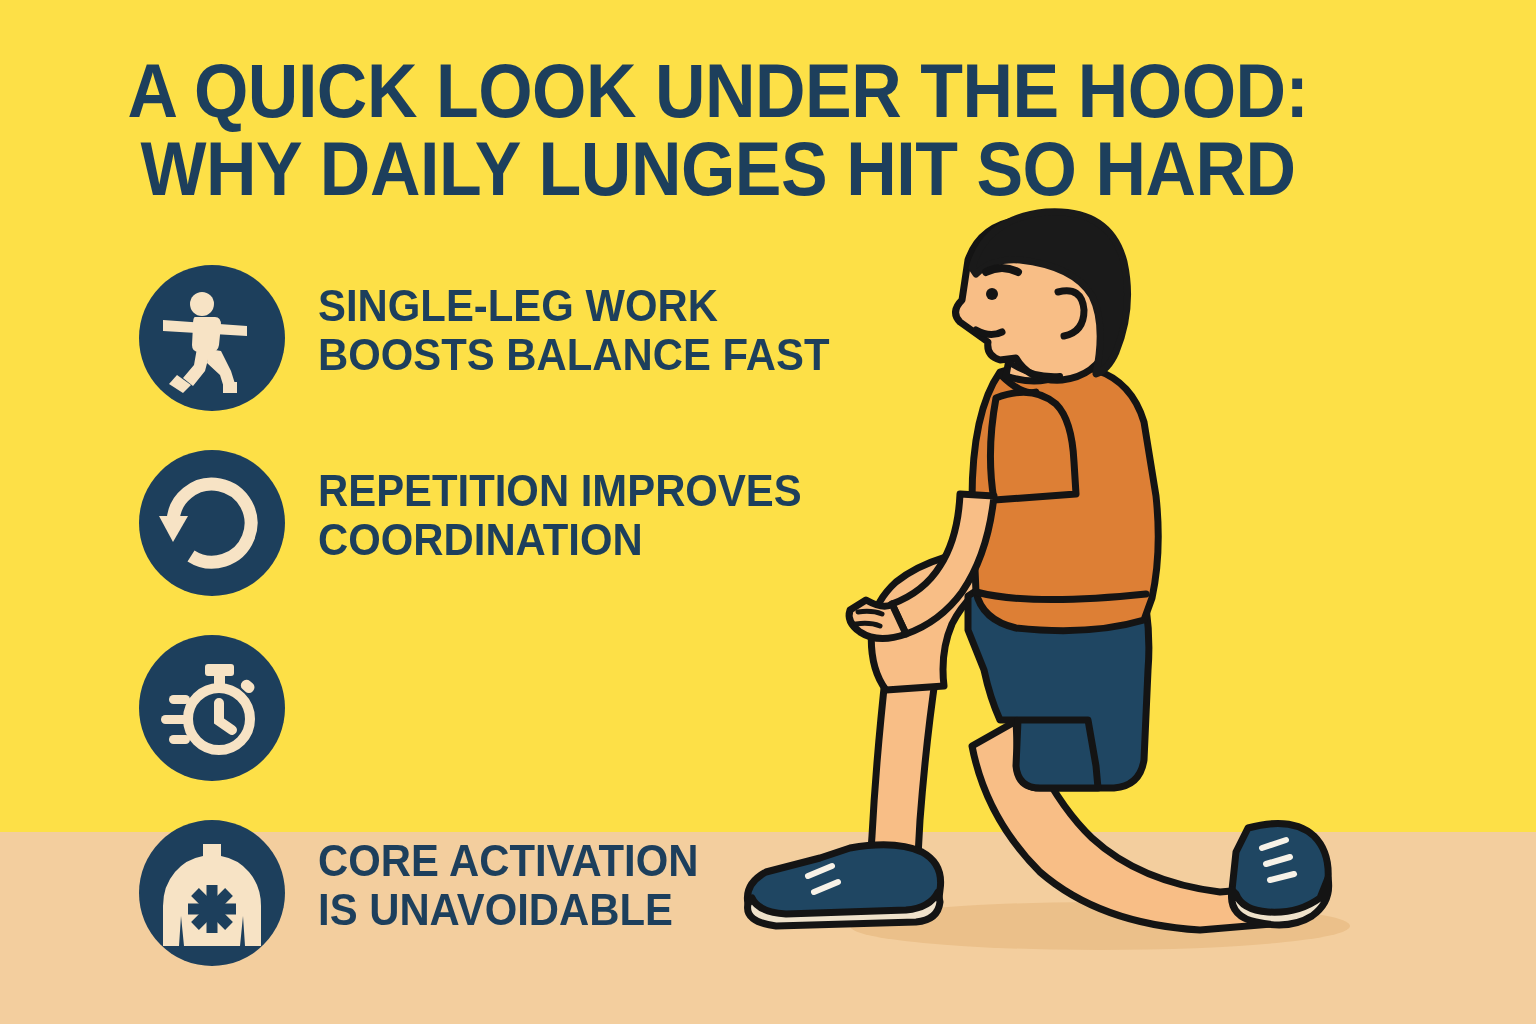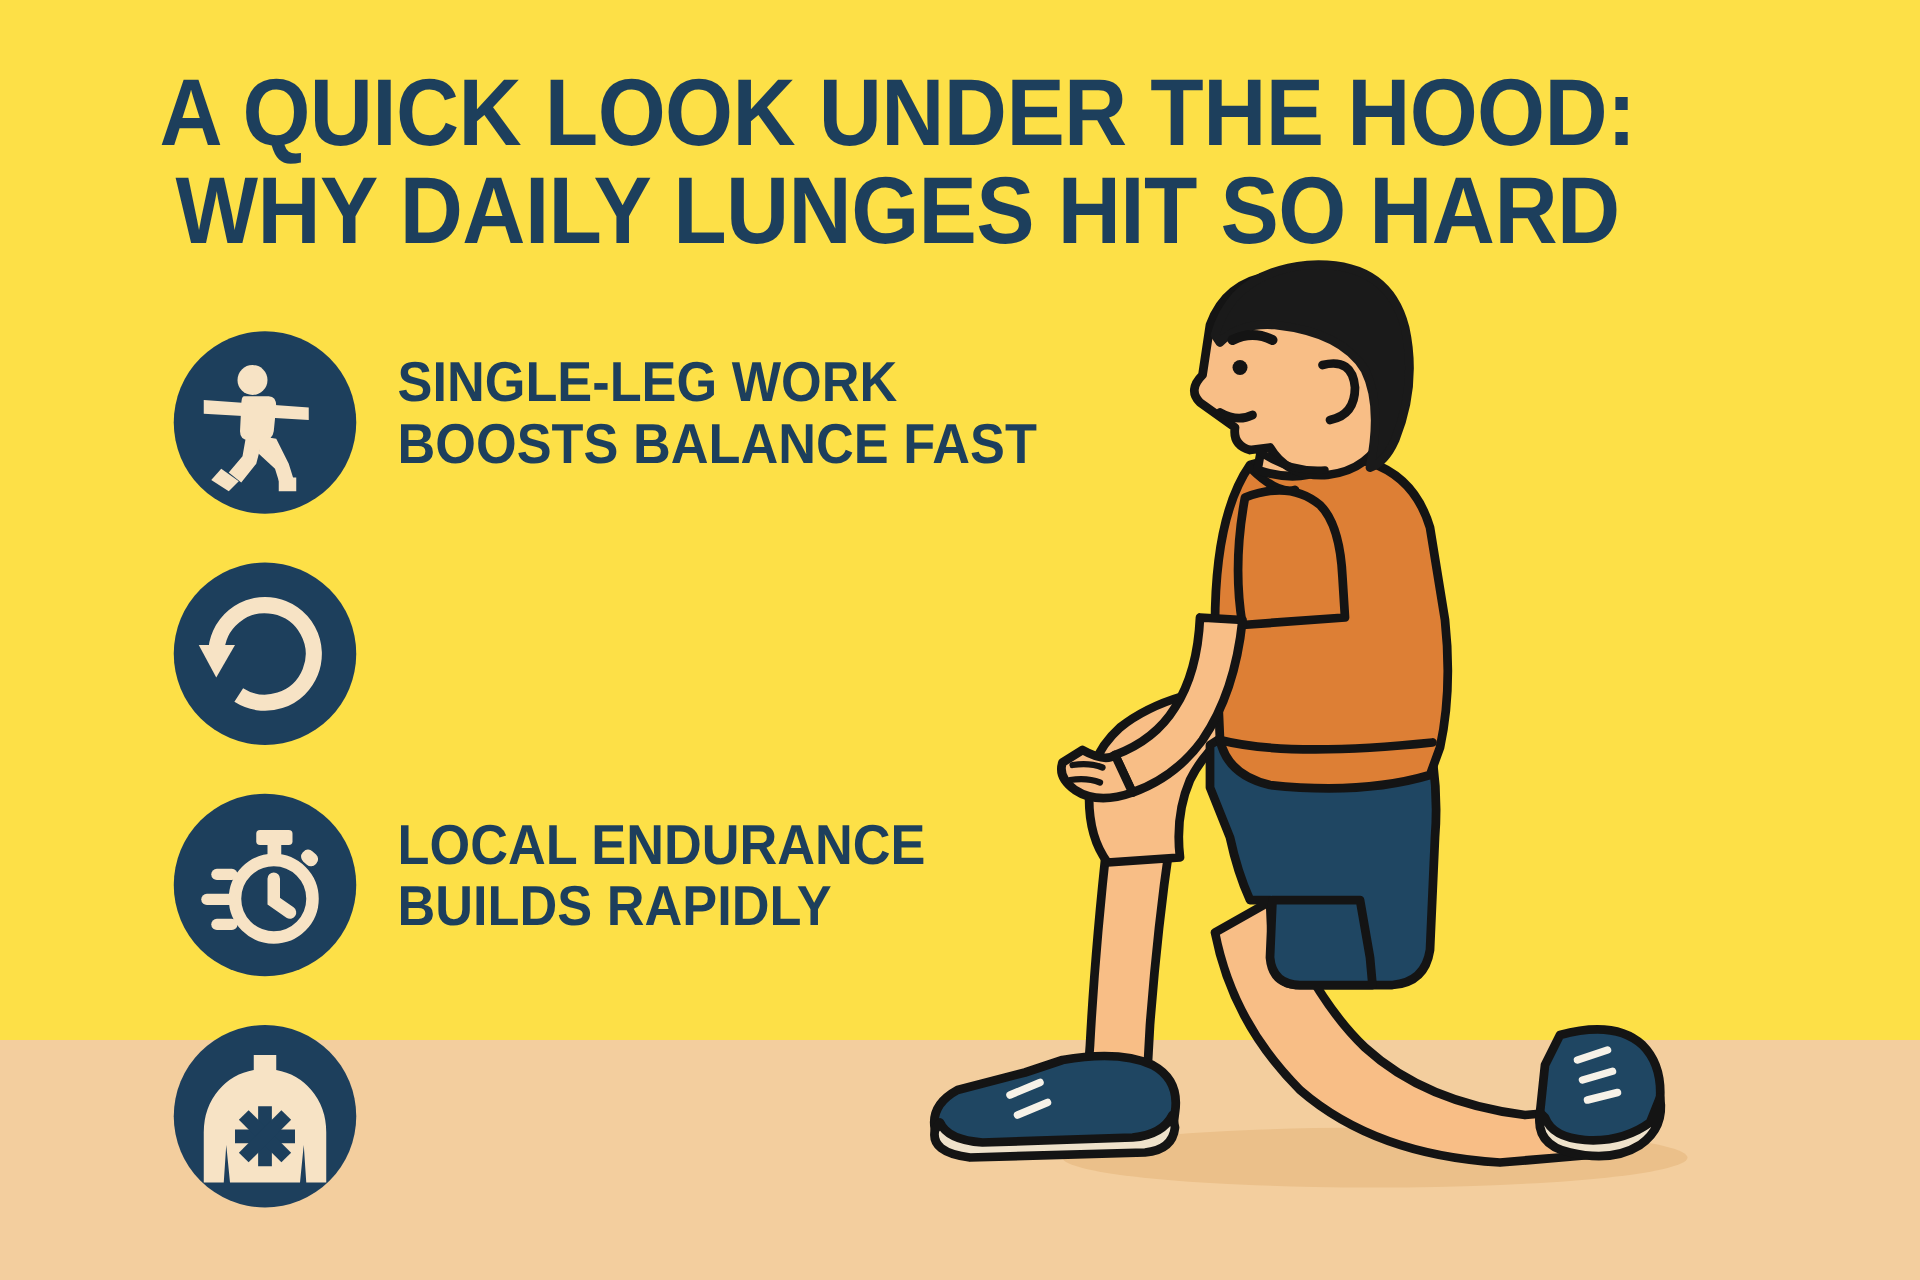--- a/index.html
+++ b/index.html
@@ -146,56 +146,60 @@
 
     <div class="bullet-row">
       <div class="bullet-icon">
         <svg viewBox="0 0 146 146">
           <g fill="none" stroke="#F7E3C5" stroke-width="13" stroke-linecap="butt">
             <path d="M34 73 A39 39 0 1 1 52 106"></path>
           </g>
           <path d="M34 92 L20 66 L49 66 Z" fill="#F7E3C5"></path>
         </svg>
       </div>
+      <div class="bullet-text">
+        <span class="bullet-line">REPETITION IMPROVES</span>
+        <span class="bullet-line">COORDINATION</span>
+      </div>
     </div>
 
     <div class="bullet-row">
       <div class="bullet-icon">
         <svg viewBox="0 0 146 146">
           <g fill="none" stroke="#F7E3C5" stroke-width="10" stroke-linecap="round">
             <circle cx="80" cy="84" r="31"></circle>
             <path d="M80 68 L80 86 L93 95"></path>
           </g>
           <rect x="66" y="29" width="29" height="12" rx="3" fill="#F7E3C5"></rect>
           <rect x="75" y="38" width="11" height="12" fill="#F7E3C5"></rect>
           <rect x="102" y="46" width="14" height="11" rx="5" fill="#F7E3C5" transform="rotate(42 109 51)"></rect>
           <g fill="#F7E3C5">
             <rect x="30" y="60" width="21" height="9" rx="4.5"></rect>
             <rect x="22" y="80" width="28" height="9" rx="4.5"></rect>
             <rect x="30" y="100" width="21" height="9" rx="4.5"></rect>
           </g>
         </svg>
       </div>
-      <div class="bullet-text">
-        <span class="bullet-line">LOCAL ENDURANCE</span>
-        <span class="bullet-line">BUILDS RAPIDLY</span>
-      </div>
     </div>
 
     <div class="bullet-row">
       <div class="bullet-icon">
         <svg viewBox="0 0 146 146">
           <path d="M64 24 L82 24 L82 36 Q99 39 110 52 Q122 66 122 86 L122 126 L106 126 L104 96 L101 126 L45 126 L42 96 L40 126 L24 126 L24 86 Q24 66 36 52 Q47 39 64 36 Z" fill="#F7E3C5"></path>
           <g stroke="#1D3F5C" stroke-width="11" stroke-linecap="butt">
             <line x1="73" y1="65" x2="73" y2="113"></line>
             <line x1="49" y1="89" x2="97" y2="89"></line>
             <line x1="56" y1="72" x2="90" y2="106"></line>
             <line x1="90" y1="72" x2="56" y2="106"></line>
           </g>
         </svg>
+      </div>
+      <div class="bullet-text">
+        <span class="bullet-line">CORE ACTIVATION</span>
+        <span class="bullet-line">IS UNAVOIDABLE</span>
       </div>
     </div>
 
   </div>
 
   <div class="figure-wrap">
     <svg viewBox="0 0 760 790">
 
       <ellipse cx="400" cy="726" rx="250" ry="24" fill="#EBC08A"></ellipse>
 

